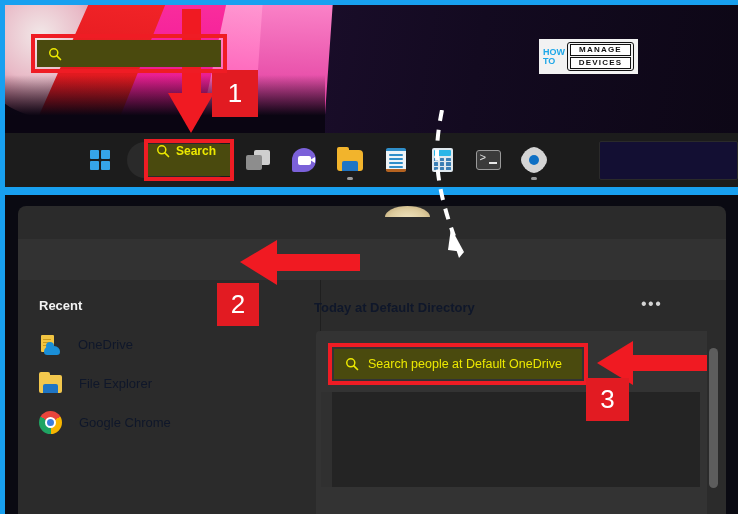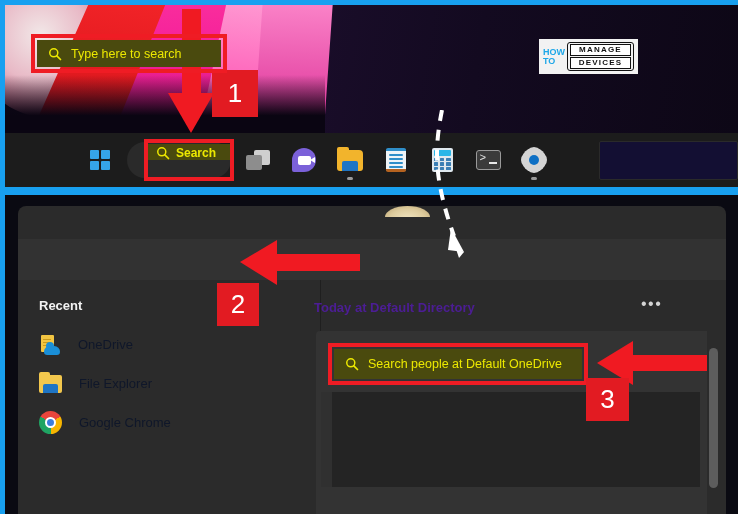--- a/index.html
+++ b/index.html
@@ -183,24 +183,24 @@
   .tb-search-pill {
     position: absolute;
     left: 0; top: 0;
     width: 104px; height: 36px;
     background: #2a2a2a;
     border-radius: 18px;
   }
   .tb-search-inner {
     position: absolute;
     left: 21px; top: 2px;
-    width: 82px; height: 16px;
+    width: 82px; height: 32px;
     background: #4a4a0e;
     display: flex;
-    align-items: flex-end;
+    align-items: flex-start;
     gap: 6px;
     padding-left: 8px;
   }
   .tb-search-label {
     color: #ece800;
     font-size: 12px;
     font-weight: bold;
   }
   .hl-box-1 {
     position: absolute;
@@ -570,21 +570,21 @@
   .sf-rightbg {
     position: absolute;
     left: 303px; top: 74px;
     width: 405px; height: 234px;
     background: #2b2b2b;
   }
 
   .sf-today-title {
     position: absolute;
     left: 314px; top: 300px;
-    color: #4c1d95;
+    color: #0f172a;
     font-size: 13px;
     font-weight: bold;
   }
 
   .sf-chip {
     position: absolute;
     left: 536px; top: 295px;
     height: 22px;
     padding: 0 9px;
     background: #111111;
@@ -820,21 +820,20 @@
       <div class="sf-rightbg"></div>
       <div class="sf-divider"></div>
     </div>
   </div>
 
   <div class="sf-searchbox">
     <svg width="14" height="14" viewBox="0 0 16 16">
       <circle cx="6.6" cy="6.6" r="4.6" fill="none" stroke="#ece800" stroke-width="1.7"></circle>
       <line x1="10.1" y1="10.1" x2="14.3" y2="14.3" stroke="#ece800" stroke-width="1.9" stroke-linecap="round"></line>
     </svg>
-    <span class="ph">Type here to search</span>
   </div>
   <div class="hl-box-2"></div>
 
   <div class="arrow-left-2">
     <div class="shaft"></div>
       <div class="head"></div>
   </div>
   <div class="badge badge-2">2</div>
 
   <div class="sf-recent-title">Recent</div>

